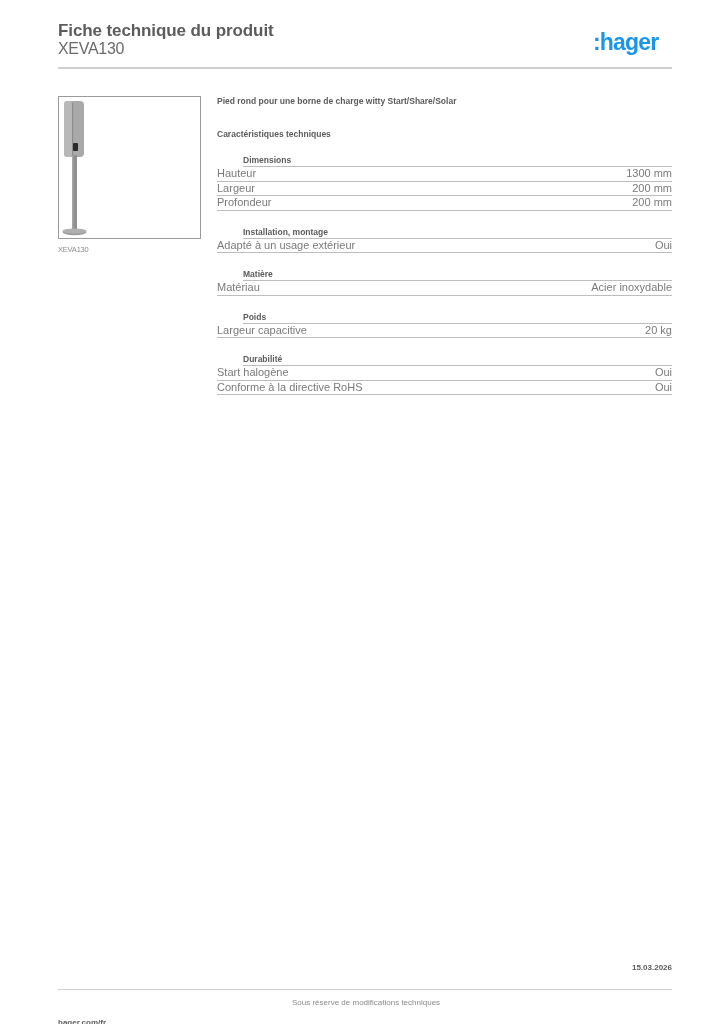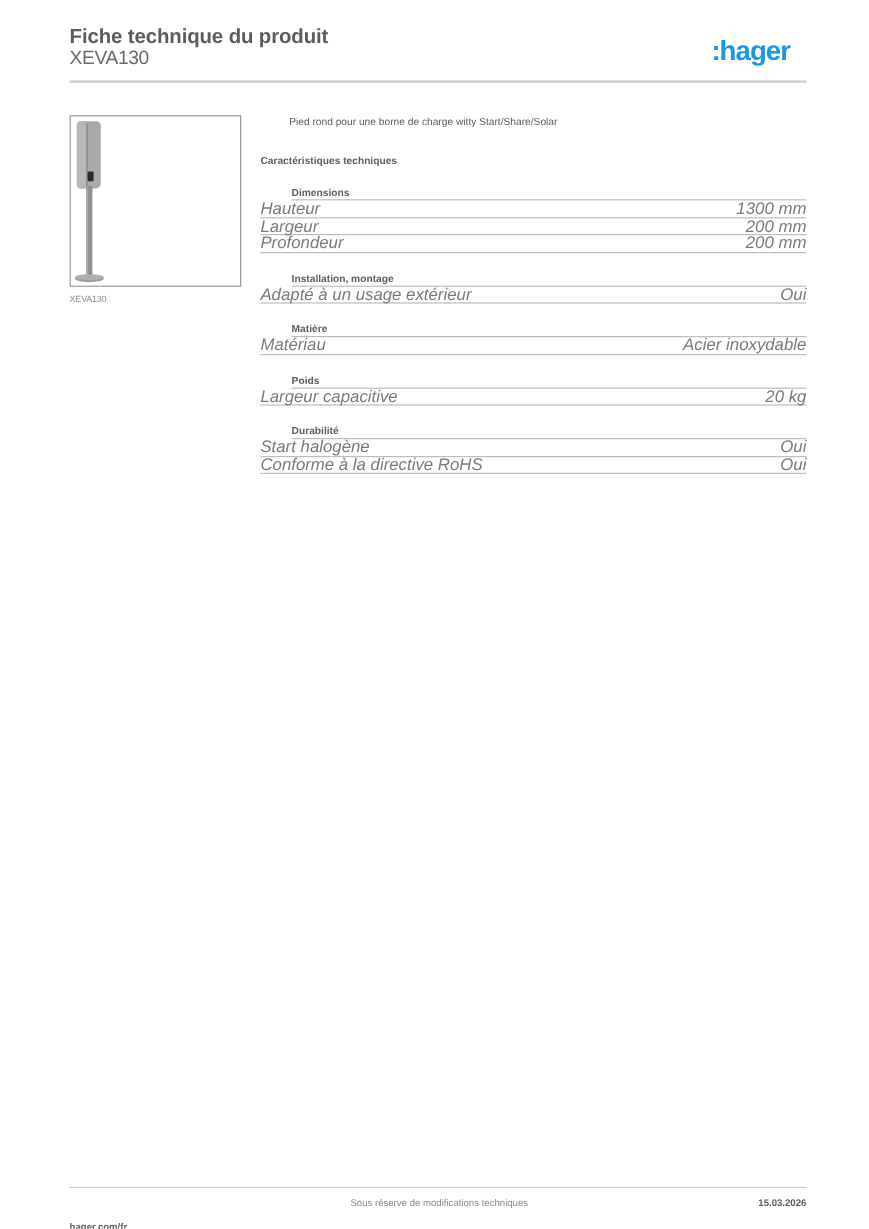--- a/index.html
+++ b/index.html
@@ -33,56 +33,55 @@
       border: 1px solid #9a9a9a; background: #fff;
     }
     .product-image-caption {
       position: absolute; left: 58px; top: 245px;
       font-size: 7.5px; color: #8a8a8a; letter-spacing: -0.2px;
     }
     .content {
       position: absolute; left: 217px; top: 95px; width: 455px;
     }
     .desc {
-      font-size: 8.5px; font-weight: normal; color: #5c5c5c; height: 12px; line-height: 12px; margin-left: 24px;
+      font-size: 8.5px; font-weight: bold; color: #5c5c5c; height: 12px; line-height: 12px;
     }
     .char-title {
       margin-top: 21px;
       font-size: 8.5px; font-weight: bold; color: #5c5c5c; height: 12px; line-height: 12px;
     }
     .group { margin-top: 15px; }
     .group.first { margin-top: 14px; }
     .group-title {
       font-size: 8.5px; font-weight: bold; color: #5c5c5c;
       height: 13px; line-height: 12px;
       border-bottom: 1px solid #bdbdbd;
       margin-left: 26px;
     }
     .row {
       display: flex; justify-content: space-between; align-items: center;
       height: 14.5px; line-height: 13px;
-      font-size: 14px; color: #7a7a7a;
+      font-size: 11px; color: #7a7a7a;
       border-bottom: 1px solid #bdbdbd;
-      font-style: italic;
     }
     .row .value { text-align: left; }
     .footer-rule {
       position: absolute; left: 58px; top: 989px; width: 614px; height: 1px;
       background: #cfcfcf;
     }
     .footer-left {
       position: absolute; left: 58px; top: 998px;
       font-size: 8px; font-weight: bold; color: #5c5c5c; margin-top: 20px;
     }
     .footer-center {
       position: absolute; left: 292px; top: 998px;
       font-size: 8px; color: #8a8a8a;
     }
     .footer-right {
-      position: absolute; right: 52px; top: 998px;
+      position: absolute; right: 52px; top: 963px;
       font-size: 8px; font-weight: bold; color: #5c5c5c;
     }
   </style>
 </head>
 <body>
 
 <div class="page-title">Fiche technique du produit</div>
 <div class="page-subtitle">XEVA130</div>
 
 <div class="logo">

